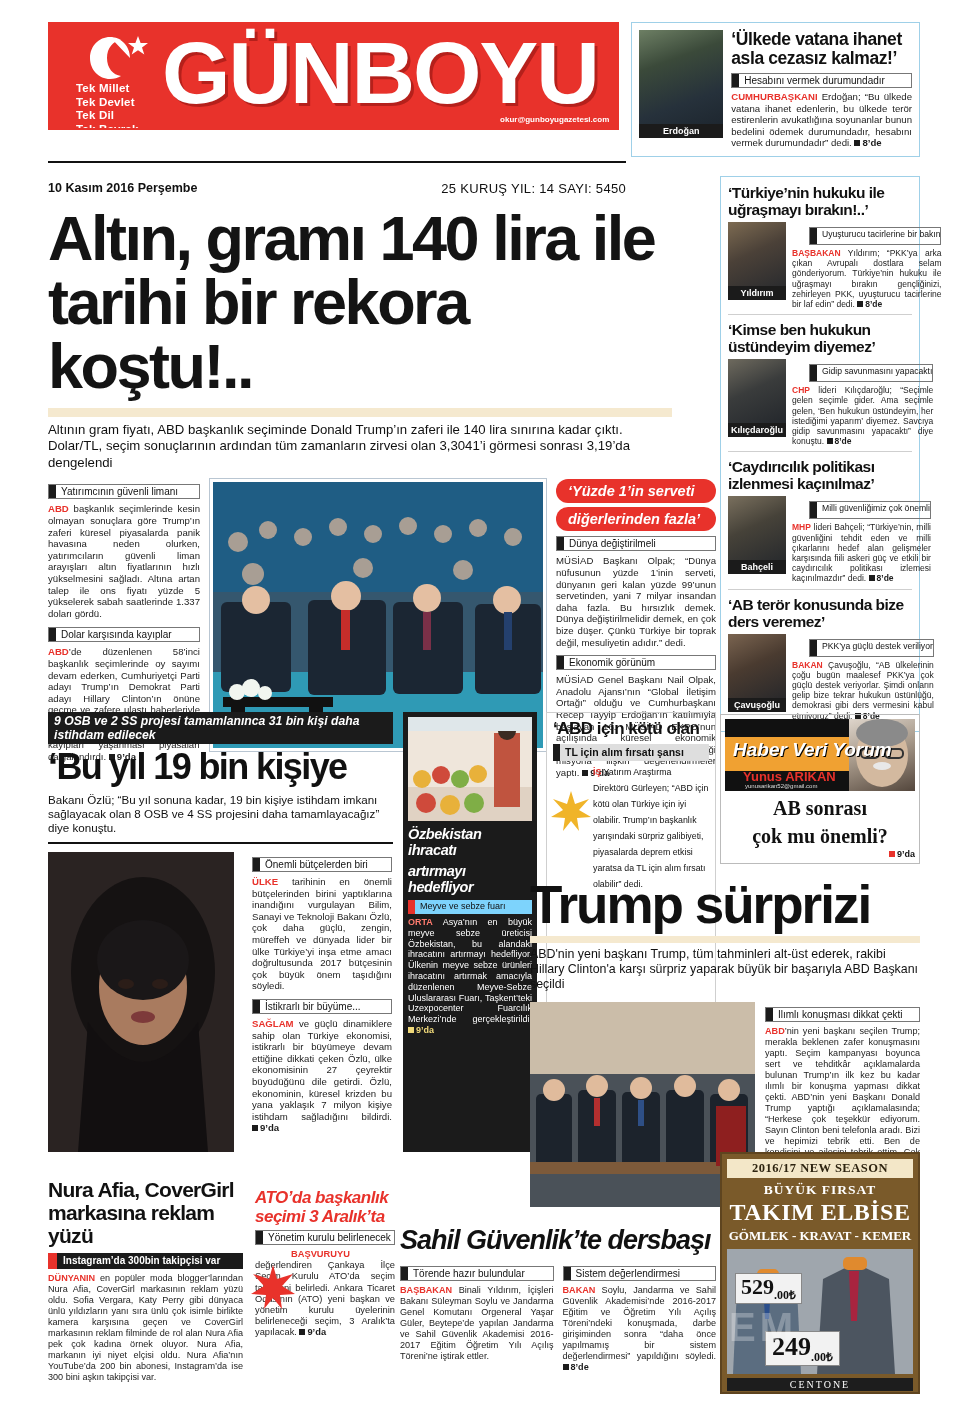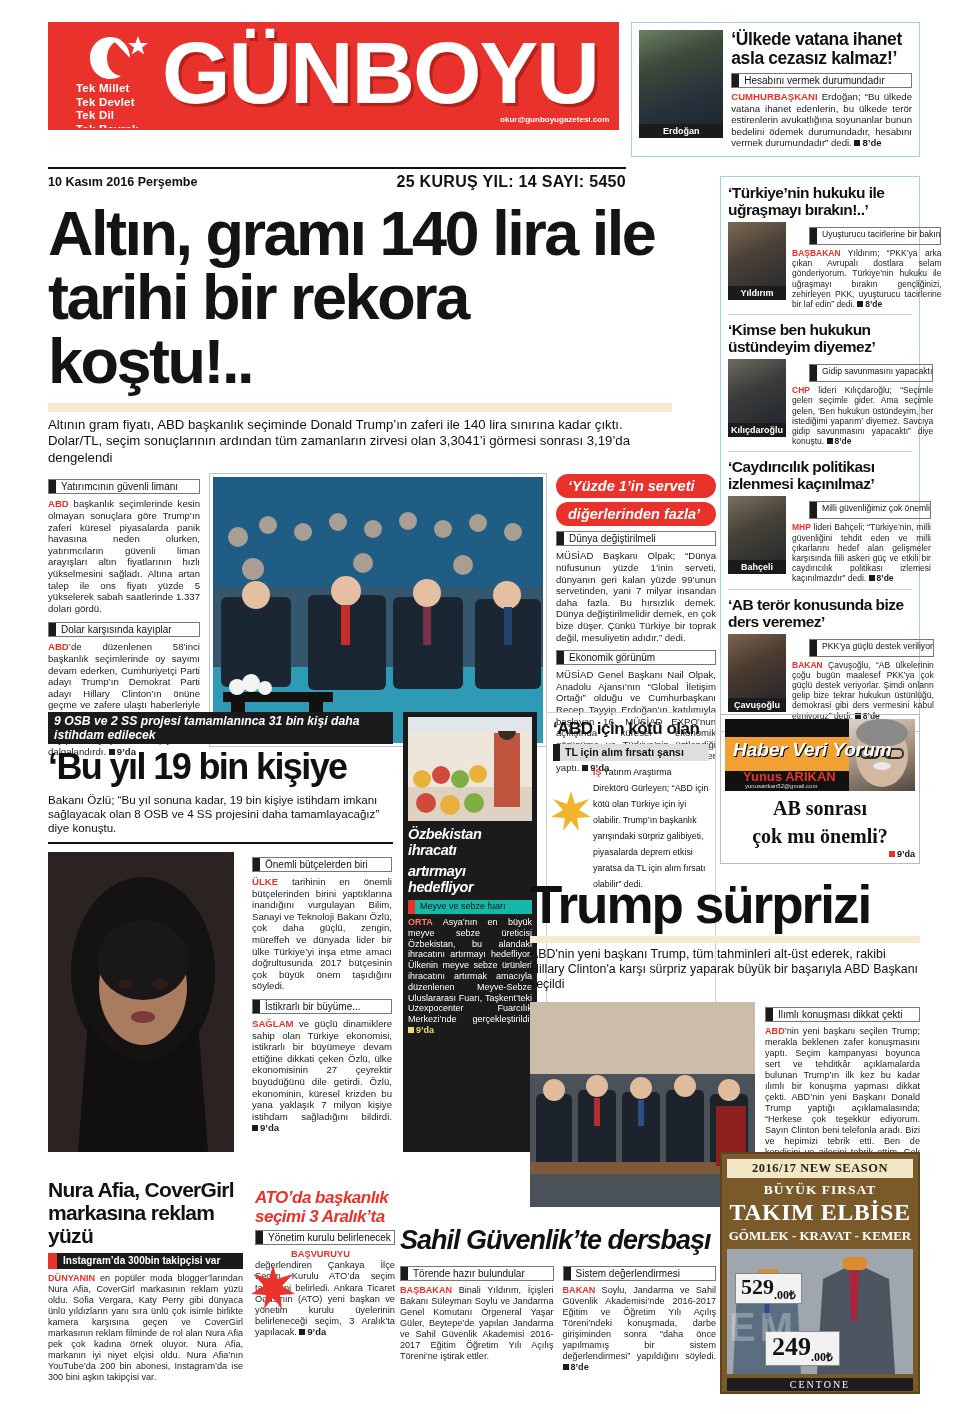--- a/index.html
+++ b/index.html
@@ -19,23 +19,23 @@
   .moon-star { position: absolute; left: 32px; top: 8px; width: 76px; height: 52px; }
   .slogan { position: absolute; left: 26px; top: 58px; color: #fff; font-weight: bold; font-size: 11.5px; line-height: 13.5px; letter-spacing: .2px; }
   .logotype {
     position: absolute; left: 112px; top: -6px;
     font-family: "Liberation Sans", sans-serif;
     font-weight: bold; font-size: 88px; color: #fff; letter-spacing: -2px;
     text-shadow: 3px 3px 0px rgba(120,10,8,.45);
     line-height: 110px;
   }
   .email { position: absolute; right: 8px; bottom: 4px; color: #fff; font-size: 8px; font-weight: bold; }
-  .mast-bottom { display:flex; justify-content: space-between; align-items: center; border-top: 2px solid #111; margin-top: 10px; padding-top: 4px; width: 578px; }
+  .mast-bottom { display:flex; justify-content: space-between; align-items: center; border-top: 2px solid #111; margin-top: 4px; padding-top: 18px; width: 578px; }
   .mast-date { font-weight: bold; font-size: 12.5px; }
-  .mast-price { font-weight: bold; font-size: 16px; letter-spacing: .3px; }
+  .mast-price { font-weight: normal; font-size: 13px; letter-spacing: .3px; }
 
   
   .top-right-box { width: 292px; border: 1px solid #9fd0e8; padding: 7px; display: flex; gap: 8px; }
   .tr-photo { width: 84px; flex: 0 0 84px; }
   .photo { background: #9aa8b4; position: relative; overflow: hidden; }
   .photo.p-erdogan { height: 108px; background: linear-gradient(160deg,#6d7f64 0%,#3b4a3a 30%,#26313b 65%,#1b232b 100%); }
   .cap { position: absolute; left: 0; right: 0; bottom: 0; background: #1b1b1b; color: #fff; font-size: 9px; font-weight: bold; text-align: center; padding: 2px 0; }
   .tr-text { flex: 1; }
   .hl-quote { font-weight: bold; font-size: 17.5px; line-height: 19px; letter-spacing: -.4px; }
   .kicker { display: flex; align-items: stretch; border: 1px solid #777; margin: 5px 0 3px; height: 15px; }
@@ -85,21 +85,21 @@
   .ozlu-hl { font-weight: bold; font-size: 36px; line-height: 39px; letter-spacing: -1.6px; margin-top: 3px; }
   .ozlu-sub { font-size: 11.6px; line-height: 14px; margin-top: 7px; border-bottom: 2px solid #111; padding-bottom: 7px; }
   .r2-midcols { display: flex; gap: 18px; margin-top: 8px; }
   .photo.p-nura { width: 186px; height: 300px; background: linear-gradient(170deg,#d9cfc4 0%,#8c7f74 22%,#4a3a31 48%,#2a2322 78%,#191617 100%); }
   .r2-col-b { width: 140px; }
 
   .r2-right { width: 313px; display: flex; gap: 9px; }
   .ozb-box { width: 134px; background: #1b1b1b; padding: 5px; }
   .photo.p-ozb { height: 104px; background: linear-gradient(160deg,#efe3da 0%,#e7c9a9 25%,#d9a56f 50%,#c98f5a 70%,#8c6b4e 100%); }
   .ozb-hl { color: #fff; font-weight: bold; font-style: italic; font-size: 14.5px; line-height: 16px; margin-top: 5px; letter-spacing: -.4px; }
-  .ozb-kicker { display:flex; background:#14b8a6; margin: 5px 0 3px; height: 14px; align-items: stretch; }
+  .ozb-kicker { display:flex; background:#7dd3fc; margin: 5px 0 3px; height: 14px; align-items: stretch; }
   .ozb-kicker .blk { width: 7px; background: #e8322b; flex: 0 0 7px; }
   .ozb-kicker span { font-size: 9px; padding: 1px 0 0 5px; }
   .ozb-box .body-txt { color: #fff; font-size: 9px; line-height: 10.8px; }
   .ozb-box .pg { color: #f0d97a; }
   .ozb-box .sq { background: #f0d97a; }
 
   .abd-box { flex: 1; border: 1px solid #cfcfcf; padding: 6px; position: relative; }
   .abd-hl { font-weight: bold; font-size: 17px; line-height: 19px; letter-spacing: -.5px; }
   .kicker.dark { background: #dedede; border: 0; height: 17px; }
   .kicker.dark span { font-size: 10.5px; font-weight: bold; padding-top: 2px; }

